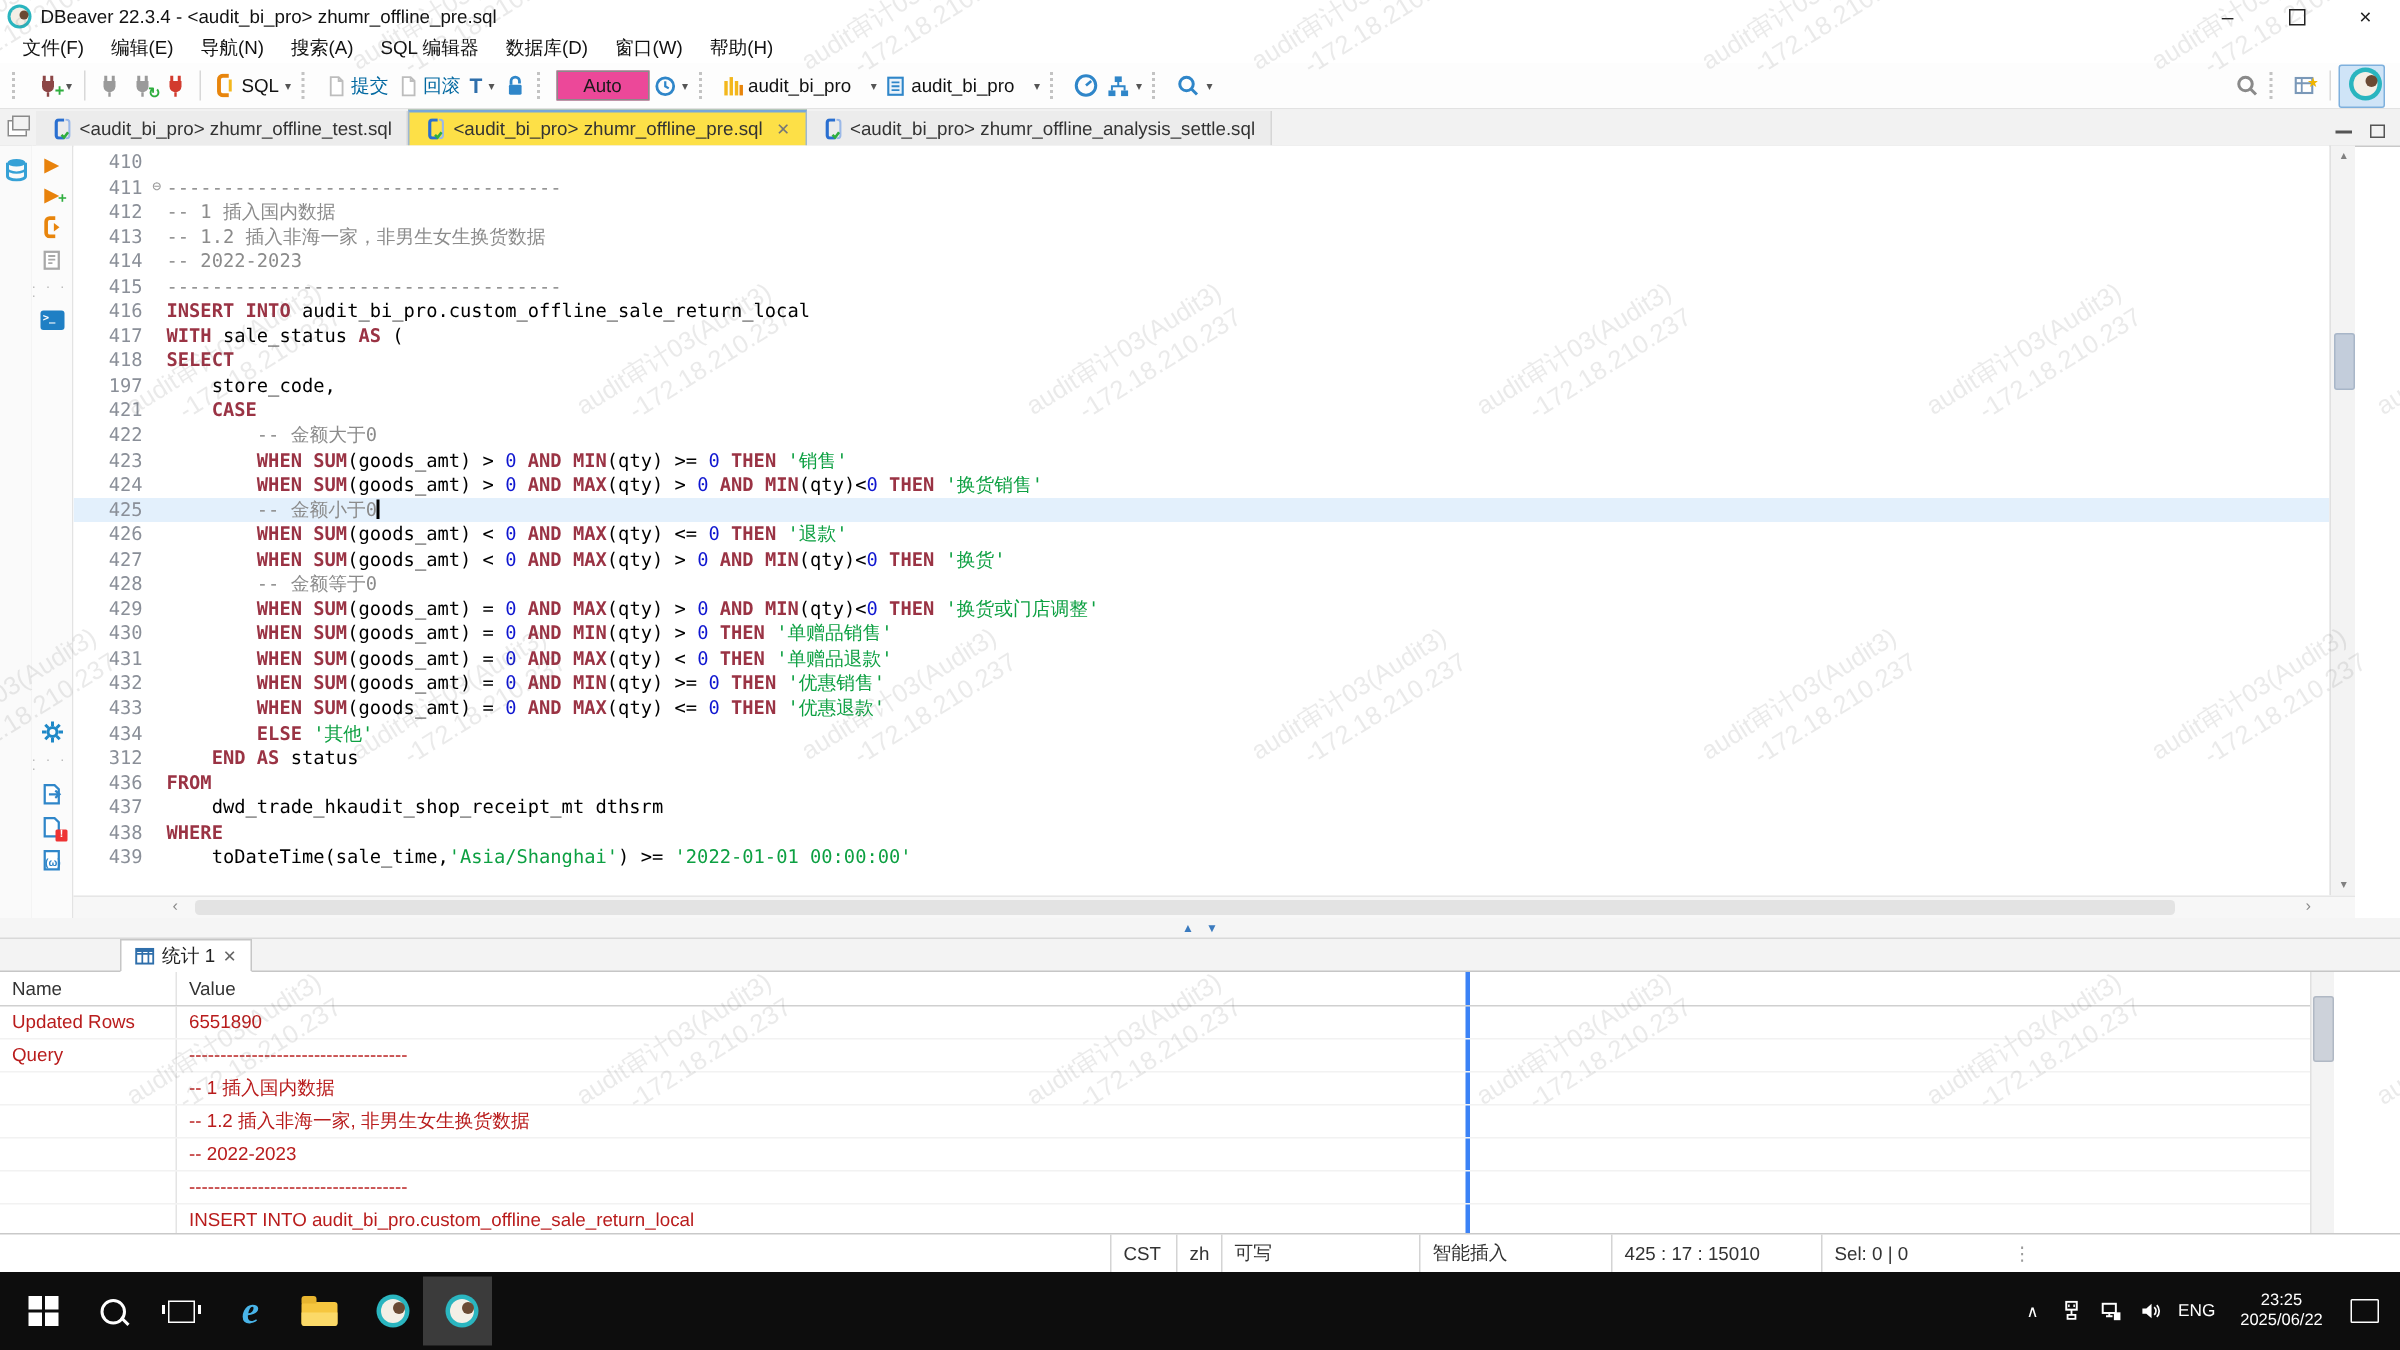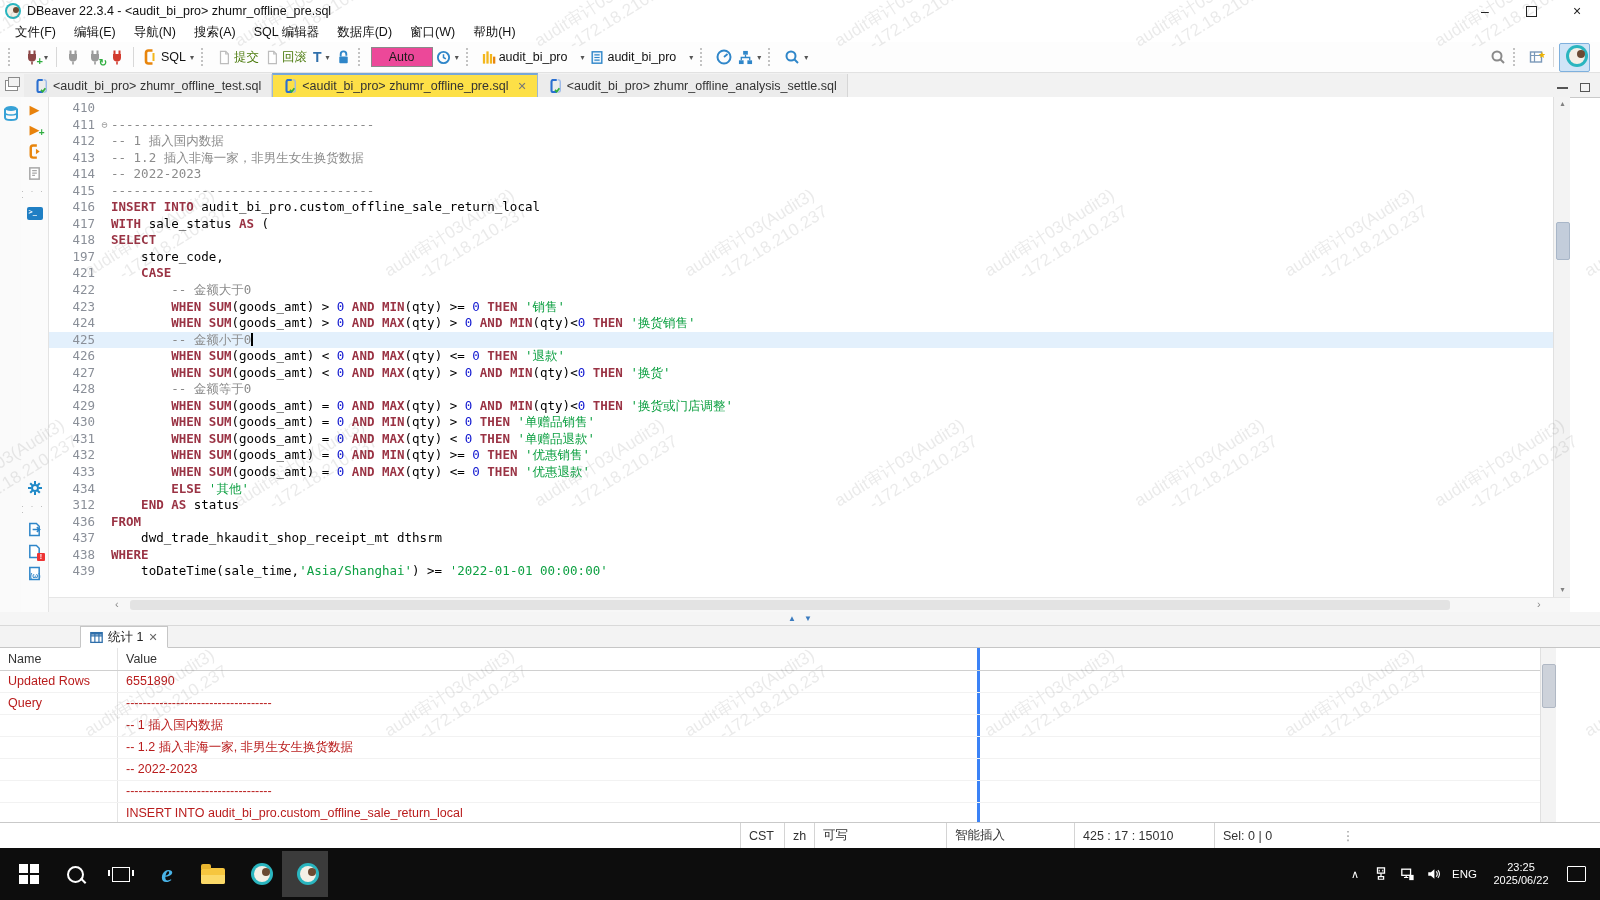--- a/index.html
+++ b/index.html
@@ -23,21 +23,21 @@
 
   
   .menubar{left:0;top:22px;width:1392px;height:20px;background:#fff;display:flex;align-items:flex-start;padding-left:6px;box-sizing:border-box;}
   .menu-item{padding:2px 9px;color:#111;}
 
   
   .toolbar{left:0;top:42px;width:1600px;height:31px;background:#fdfdfd;border-bottom:1px solid #e2e2e2;
     display:flex;align-items:center;padding:0 4px;box-sizing:border-box;}
   .tbtn{display:flex;align-items:center;gap:3px;padding:3px 3px;border-radius:2px;}
   .tlabel{color:#111;}
-  .tlabel.dis{color:#4d7c0f;}
+  .tlabel.dis{color:#0369a1;}
   .dd{font-size:8px;color:#555;margin-left:1px;}
   .grip{width:7px;height:18px;border-left:2px dotted #c3c3c3;margin:0 4px;}
   .vsep{width:1px;height:20px;background:#d8d8d8;margin:0 5px;}
   .combo{border:1px solid #8a8a8a;background:#ec4899;height:20px;min-width:62px;display:flex;align-items:center;justify-content:center;padding:0 8px;box-sizing:border-box;}
   .ovr{position:absolute;font-weight:bold;line-height:1;}
   .iwrap{position:relative;display:inline-block;}
   .i-console{display:inline-block;width:16px;height:13px;background:#1f7fc4;color:#fff;font-size:7px;font-weight:bold;
     text-align:left;padding:1px 0 0 2px;box-sizing:border-box;border-radius:2px;font-family:"DejaVu Sans Mono",monospace;}
   .avatar-sel{background:#cfe4f7;border:1px solid #7eb0dd;border-radius:2px;padding:1px;}
 

